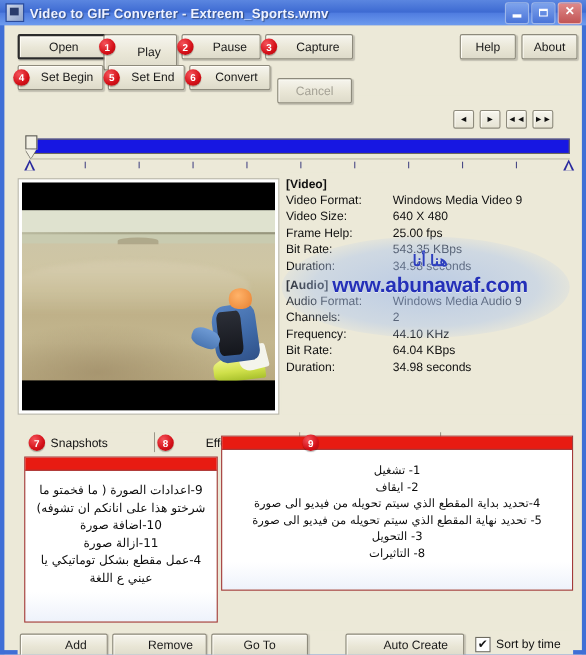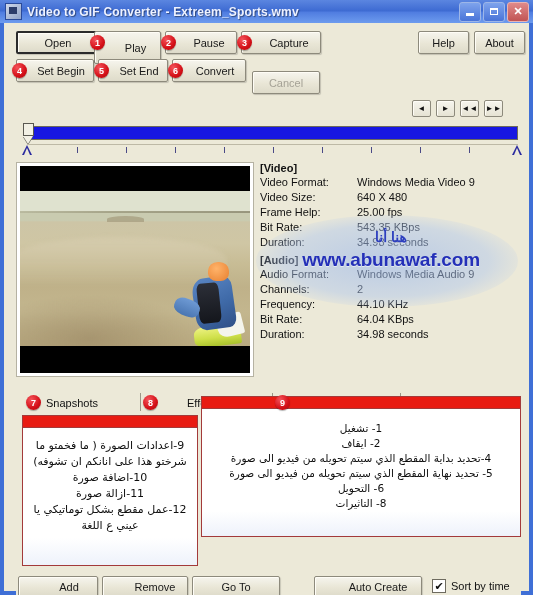--- a/index.html
+++ b/index.html
@@ -469,32 +469,32 @@
         </div>
       </div>
     <div id="tabsel"></div>
 
     <div class="notep" id="noteLeft">
       <div class="rhead"></div>
       <div class="rbody" id="leftBody">
           <div>9-اعدادات الصورة ( ما فخمتو ما شرختو هذا على انانكم ان تشوفه)</div>
           <div>10-اضافة صورة</div>
           <div>11-ازالة صورة</div>
-          <div>12-عمل مقطع بشكل توماتيكي يا عيني ع اللغة</div>
+          <div>4-عمل مقطع بشكل توماتيكي يا عيني ع اللغة</div>
         </div>
     </div>
 
     <div class="notep" id="noteRight">
       <div class="rhead"></div>
       <div class="rbody" id="rightBody">
           <div>1- تشغيل</div>
           <div>2- ايقاف</div>
           <div>4-تحديد بداية المقطع الذي سيتم تحويله من فيديو الى صورة</div>
           <div>5- تحديد نهاية المقطع الذي سيتم تحويله من فيديو الى صورة</div>
-          <div>6- التحويل</div>
+          <div>3- التحويل</div>
           <div>8- التاثيرات</div>
         </div>
     </div>
 
     <div id="bottombar">
       <div class="rnum" style="left:10px;">10</div>
       <div class="bbtn" style="left:2px;width:80px;padding-left:22px;">Add</div>
 
       <div class="rnum" style="left:92px;">11</div>
       <div class="bbtn" style="left:86px;width:86px;padding-left:20px;">Remove</div>

